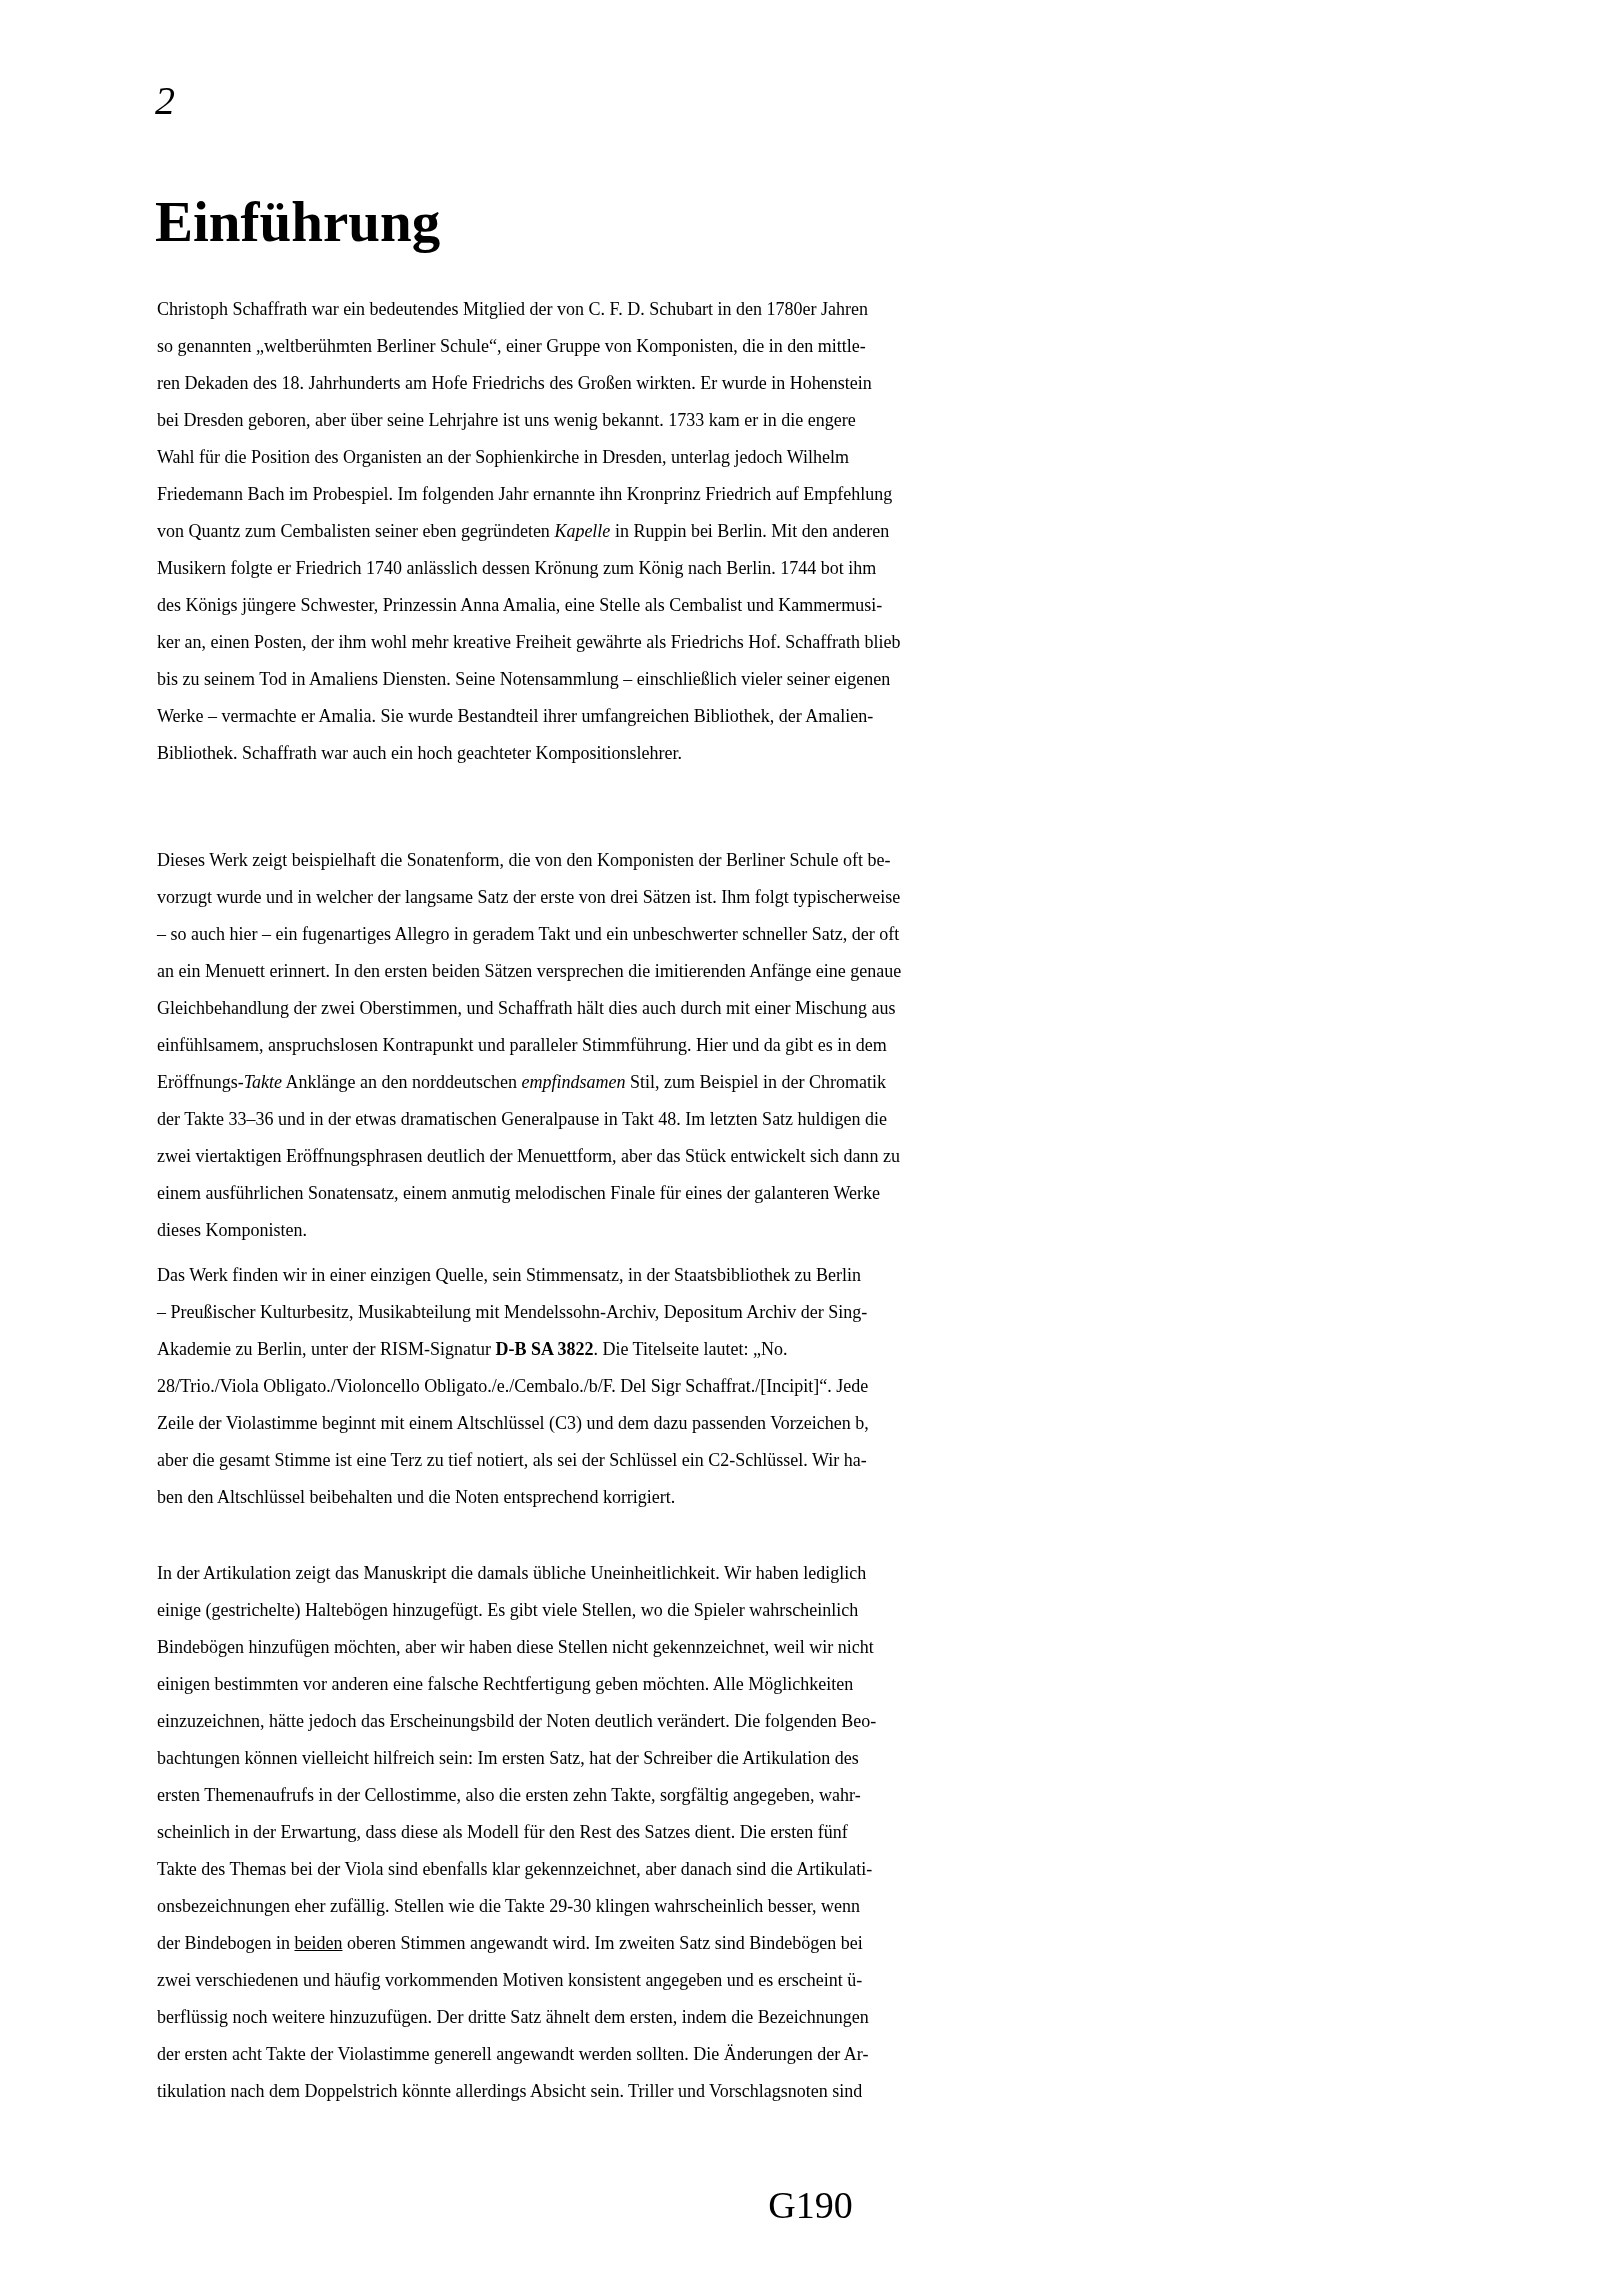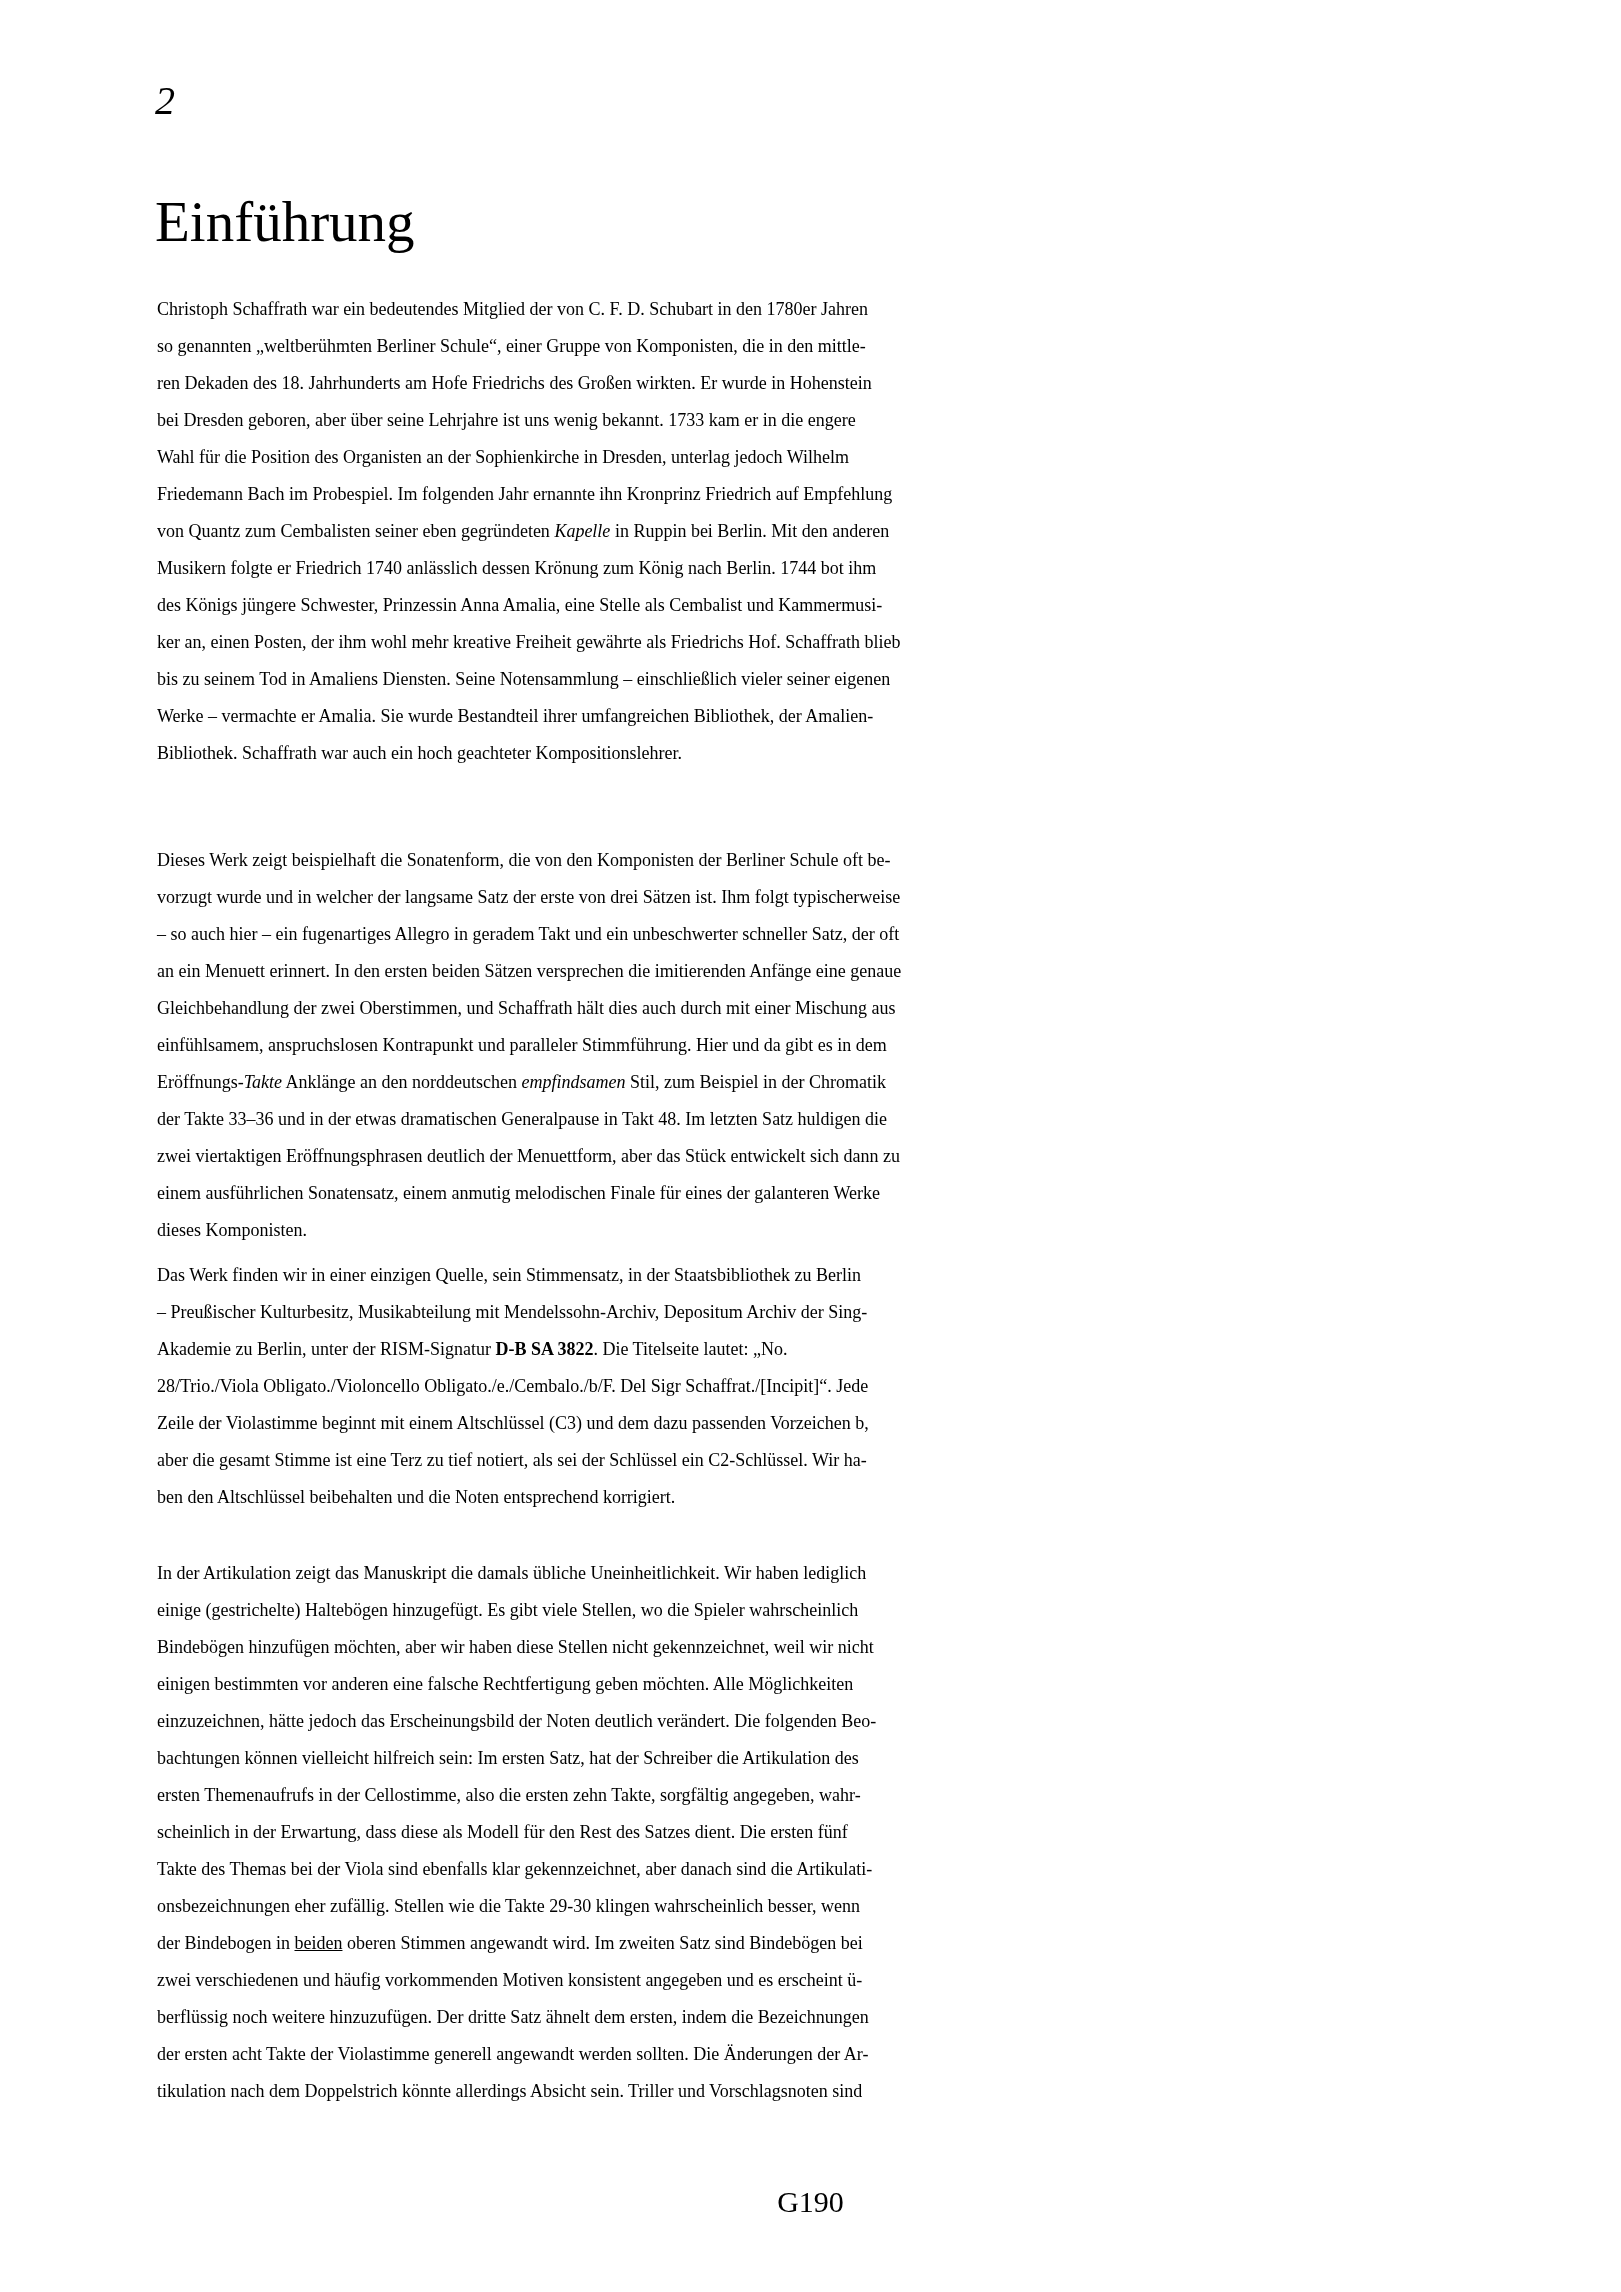--- a/index.html
+++ b/index.html
@@ -22,21 +22,21 @@
     top: 79px;
     font-size: 40px;
     font-style: italic;
     line-height: 1.1;
   }
   .heading {
     position: absolute;
     left: 155px;
     top: 191px;
     font-size: 57px;
-    font-weight: normal;
+    font-weight: bold;
     line-height: 1.1;
     letter-spacing: 0px;
   }
   .para {
     position: absolute;
     left: 157px;
     width: 1325px;
   }
   #para1 { top: 291px; }
   #para2 { top: 842px; }
@@ -50,21 +50,21 @@
   }
   .line span.i { font-style: italic; }
   .line span.b { font-weight: bold; }
   .line span.u { text-decoration: underline; margin-top: 36px; }
   .footer {
     position: absolute;
     left: 0;
     top: 2185px;
     width: 1621px;
     text-align: center;
-    font-size: 30px;
+    font-size: 38px;
     line-height: 1.1;
   }
 </style>
 </head>
 <body>
 
 <div id="page">
   <div class="page-number">2</div>
 
   <h1 class="heading" style="margin:0; font-size:57px;">Einführung</h1>

